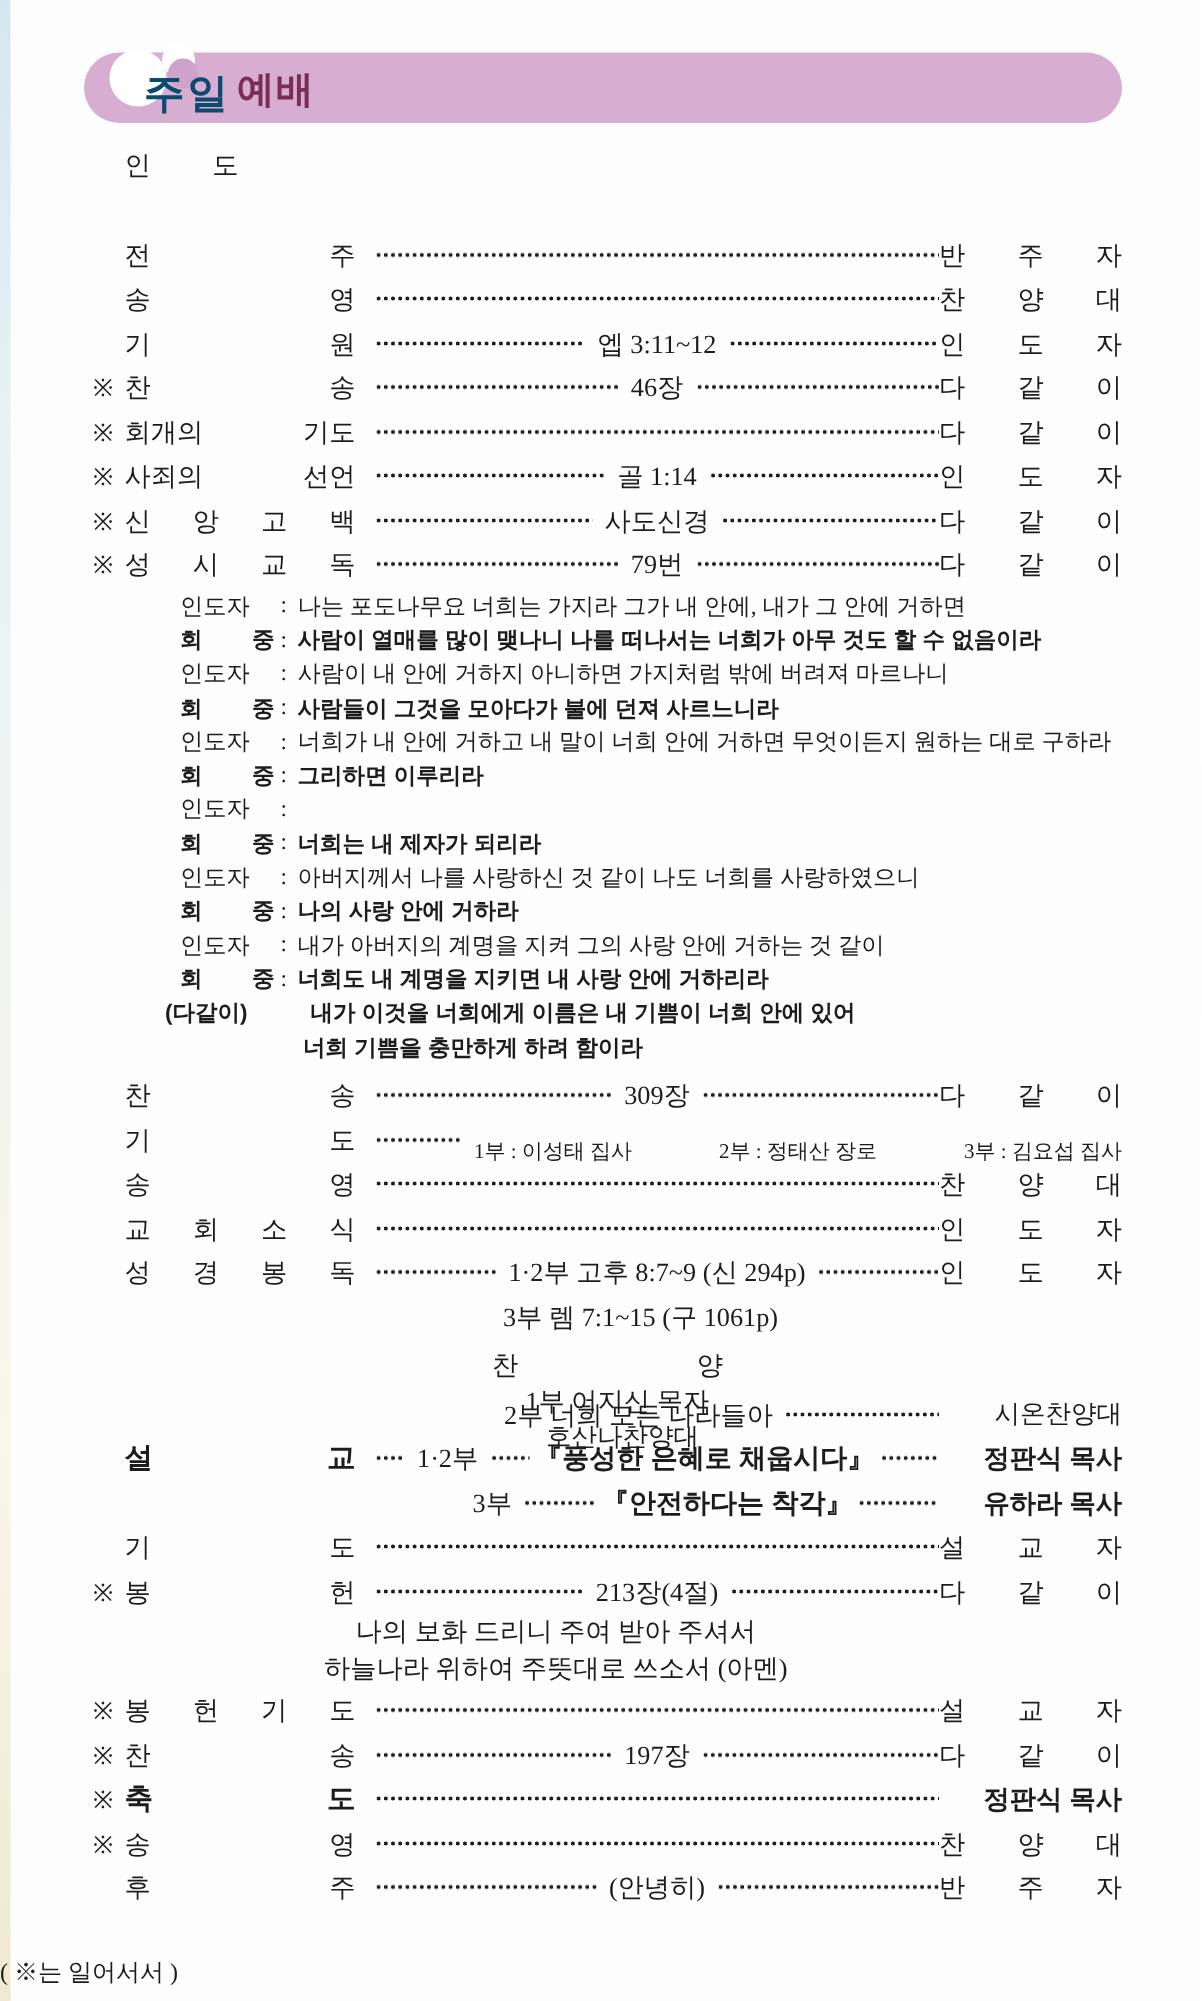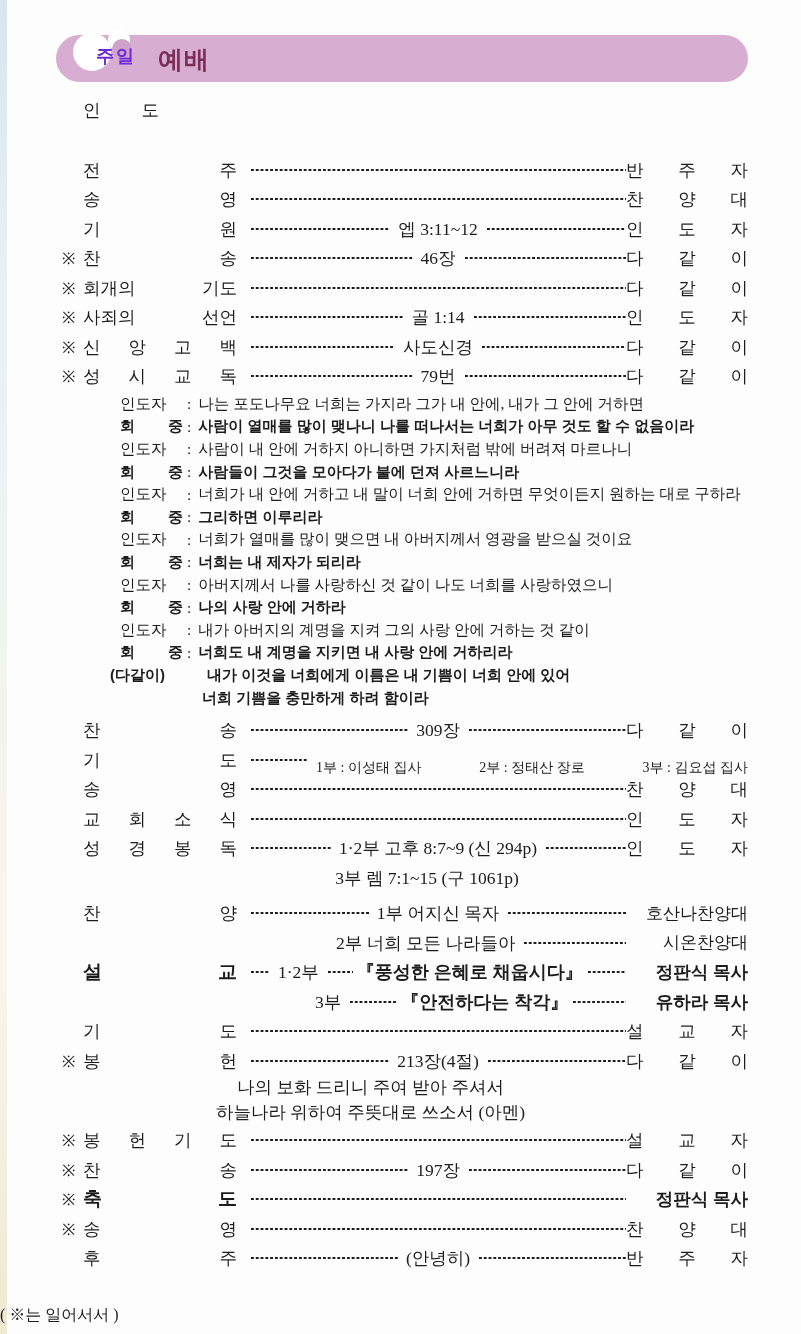--- a/index.html
+++ b/index.html
@@ -9,41 +9,41 @@
         background:linear-gradient(180deg,#d6e6f0 0%,#e9f1f5 22%,#f9f6ec 72%,#efe9d0 100%);}
 
   
   .header-bar{position:absolute;left:56px;top:35px;width:692px;height:47px;
               border-radius:24px;background:#d7aed2;}
   .deco{position:absolute;border-radius:50%;}
   .deco.a{left:17px;top:-2px;width:38px;height:38px;background:#ffffff;}
   .deco.b{left:52px;top:-6px;width:22px;height:22px;background:#ffffff;}
   .deco.c{left:56px;top:4px;width:20px;height:20px;background:#cfa2c9;}
   .t-big{position:absolute;left:40px;top:9px;font-family:"Liberation Sans",sans-serif;
-         font-weight:bold;font-size:18px;letter-spacing:2px;color:#6d28d9;}
+         font-weight:bold;font-size:27px;letter-spacing:2px;color:#0c4a6e;}
   .t-small{position:absolute;left:102px;top:8px;font-family:"Liberation Sans",sans-serif;
          font-weight:bold;font-size:25px;letter-spacing:1px;color:#7b2d56;}
 
   
   .content{position:absolute;top:98px;left:0;width:801px;}
 
   .leaders-row{display:flex;height:52px;padding:0 53px 0 62px;align-items:flex-start;}
   .lr-marker{flex:none;width:21px;}
   .label-narrow{flex:none;width:76px;font-size:17.5px;line-height:24px;
                 text-align:justify;text-align-last:justify;white-space:nowrap;}
   .sessions{flex:1;display:flex;justify-content:space-between;padding:0 14px 0 34px;}
   .session{text-align:center;}
   .s-name{font-size:17.5px;line-height:22px;border-bottom:1.5px solid #222;
           padding:0 2px 2px;white-space:nowrap;}
   .s-time{font-size:17.5px;line-height:22px;padding-top:3px;white-space:nowrap;}
 
   .rows-top{margin-top:5px;}
   .rows-bottom{margin-top:4px;}
   .row{display:flex;align-items:center;height:29.5px;padding:0 53px 0 62px;}
-  .row.gap{margin-top:6px;}
+  .row.gap{margin-top:6px;flex-direction:column;}
   .marker{flex:none;width:21px;font-size:16px;white-space:nowrap;}
   .label{flex:none;width:154px;font-size:17.5px;white-space:nowrap;
          text-align:justify;text-align-last:justify;}
   .label.bl,.bl{font-family:"Liberation Sans",sans-serif;font-weight:bold;font-size:19px;}
   .mid{flex:1;display:flex;align-items:center;min-width:0;padding-left:13px;}
   .mid.center{justify-content:center;}
   .dots{flex:1;height:18px;align-self:center;
         background-image:radial-gradient(circle,#1c1c1c 1.15px,transparent 1.5px);
         background-size:4.8px 18px;background-repeat:repeat-x;background-position:left center;}
   .dots.f20{flex:none;width:20px;} .dots.f26{flex:none;width:26px;}
@@ -201,21 +201,20 @@
           <span class="r-text">너희가 내 안에 거하고 내 말이 너희 안에 거하면 무엇이든지 원하는 대로 구하라</span>
         </div>
         <div class="r-line bold">
           <span class="r-speaker">회 중</span>
           <span class="r-colon">:</span>
           <span class="r-text">그리하면 이루리라</span>
         </div>
         <div class="r-line">
           <span class="r-speaker">인도자</span>
           <span class="r-colon">:</span>
-          <span class="r-text">너희가 열매를 많이 맺으면 내 아버지께서 영광을 받으실 것이요</span>
         </div>
         <div class="r-line bold">
           <span class="r-speaker">회 중</span>
           <span class="r-colon">:</span>
           <span class="r-text">너희는 내 제자가 되리라</span>
         </div>
         <div class="r-line">
           <span class="r-speaker">인도자</span>
           <span class="r-colon">:</span>
           <span class="r-text">아버지께서 나를 사랑하신 것 같이 나도 너희를 사랑하였으니</span>

